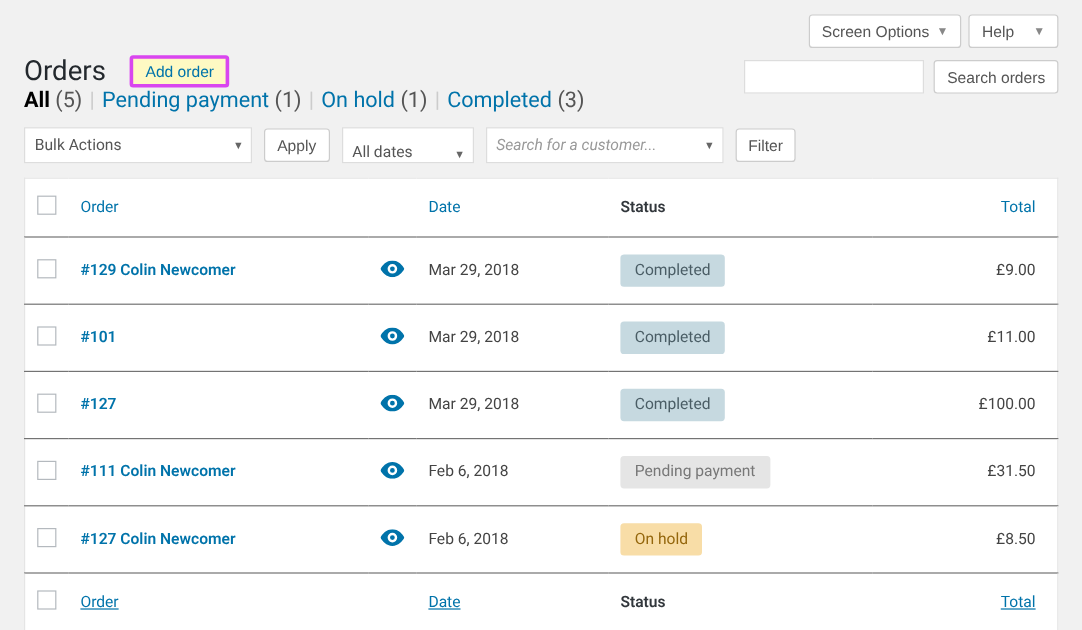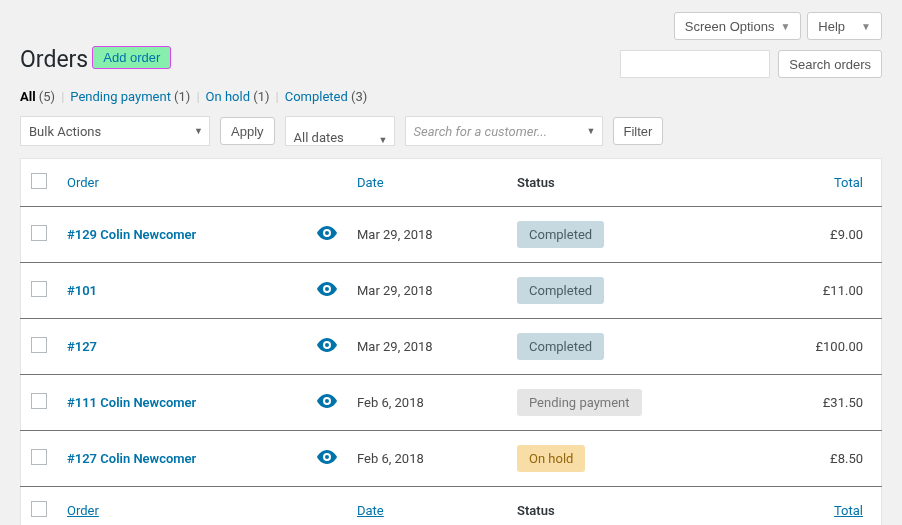--- a/index.html
+++ b/index.html
@@ -26,41 +26,40 @@
     padding: 4px 10px;
     font-size: 13px;
     color: #555;
     cursor: pointer;
     height: 28px;
   }
   .btn.help { margin-right: 0; gap: 10px; }
   .btn .dd { margin-left: 6px; color: #888; font-size: 10px; }
   .header-row {
     display: flex;
-    align-items: flex-start;
-    gap: 4px;
+    align-items: center;
+    gap: 20px;
     margin-top: 6px;
   }
   .page-title {
     font-size: 23px;
     font-weight: 400;
     color: #23282d;
   }
   .add-btn {
-    border: 1px solid #d946ef;
+    border: 3px solid #d946ef;
     color: #0073aa;
-    background: #86efac;
+    background: #fef9c3;
     padding: 3px 10px;
     border-radius: 3px;
     font-size: 13px;
     cursor: pointer;
   }
   .filters-line {
-    margin-top: 16px;
-    font-size: 13px;
+    font-size: 18px;
     color: #555;
     display: flex;
     flex-wrap: wrap;
     gap: 4px;
     align-items: center;
   }
   .filters-line a { color: #0073aa; text-decoration: none; }
   .filters-line .count { color: #555; }
   .filters-line .sep { color: #ccc; padding: 0 2px; }
   .toolbar {

